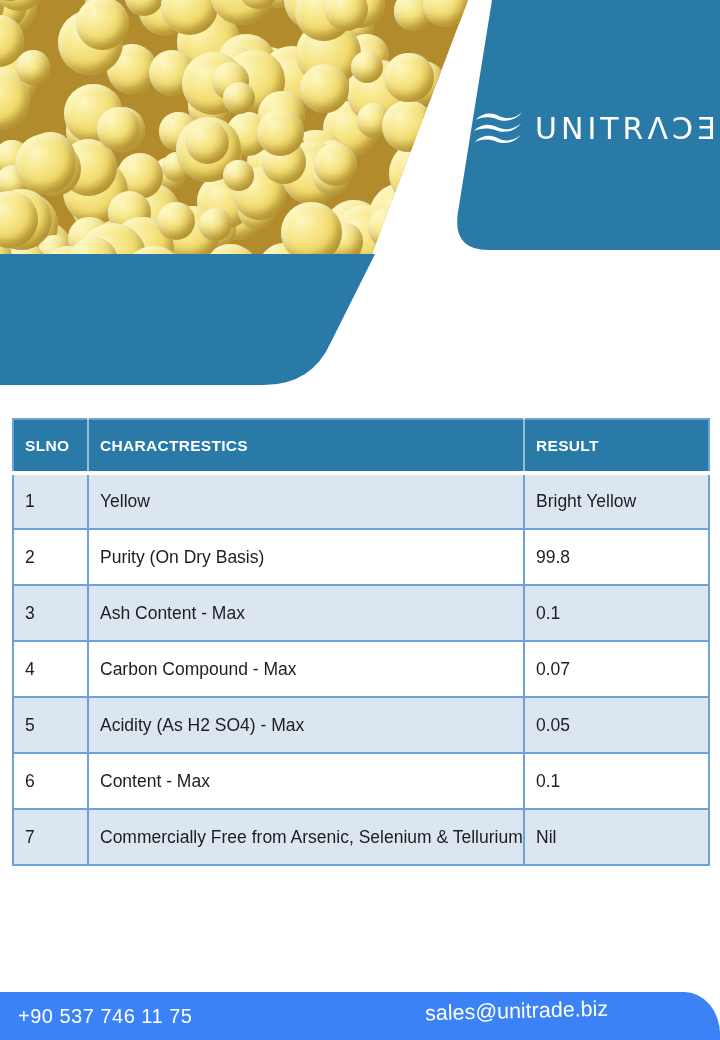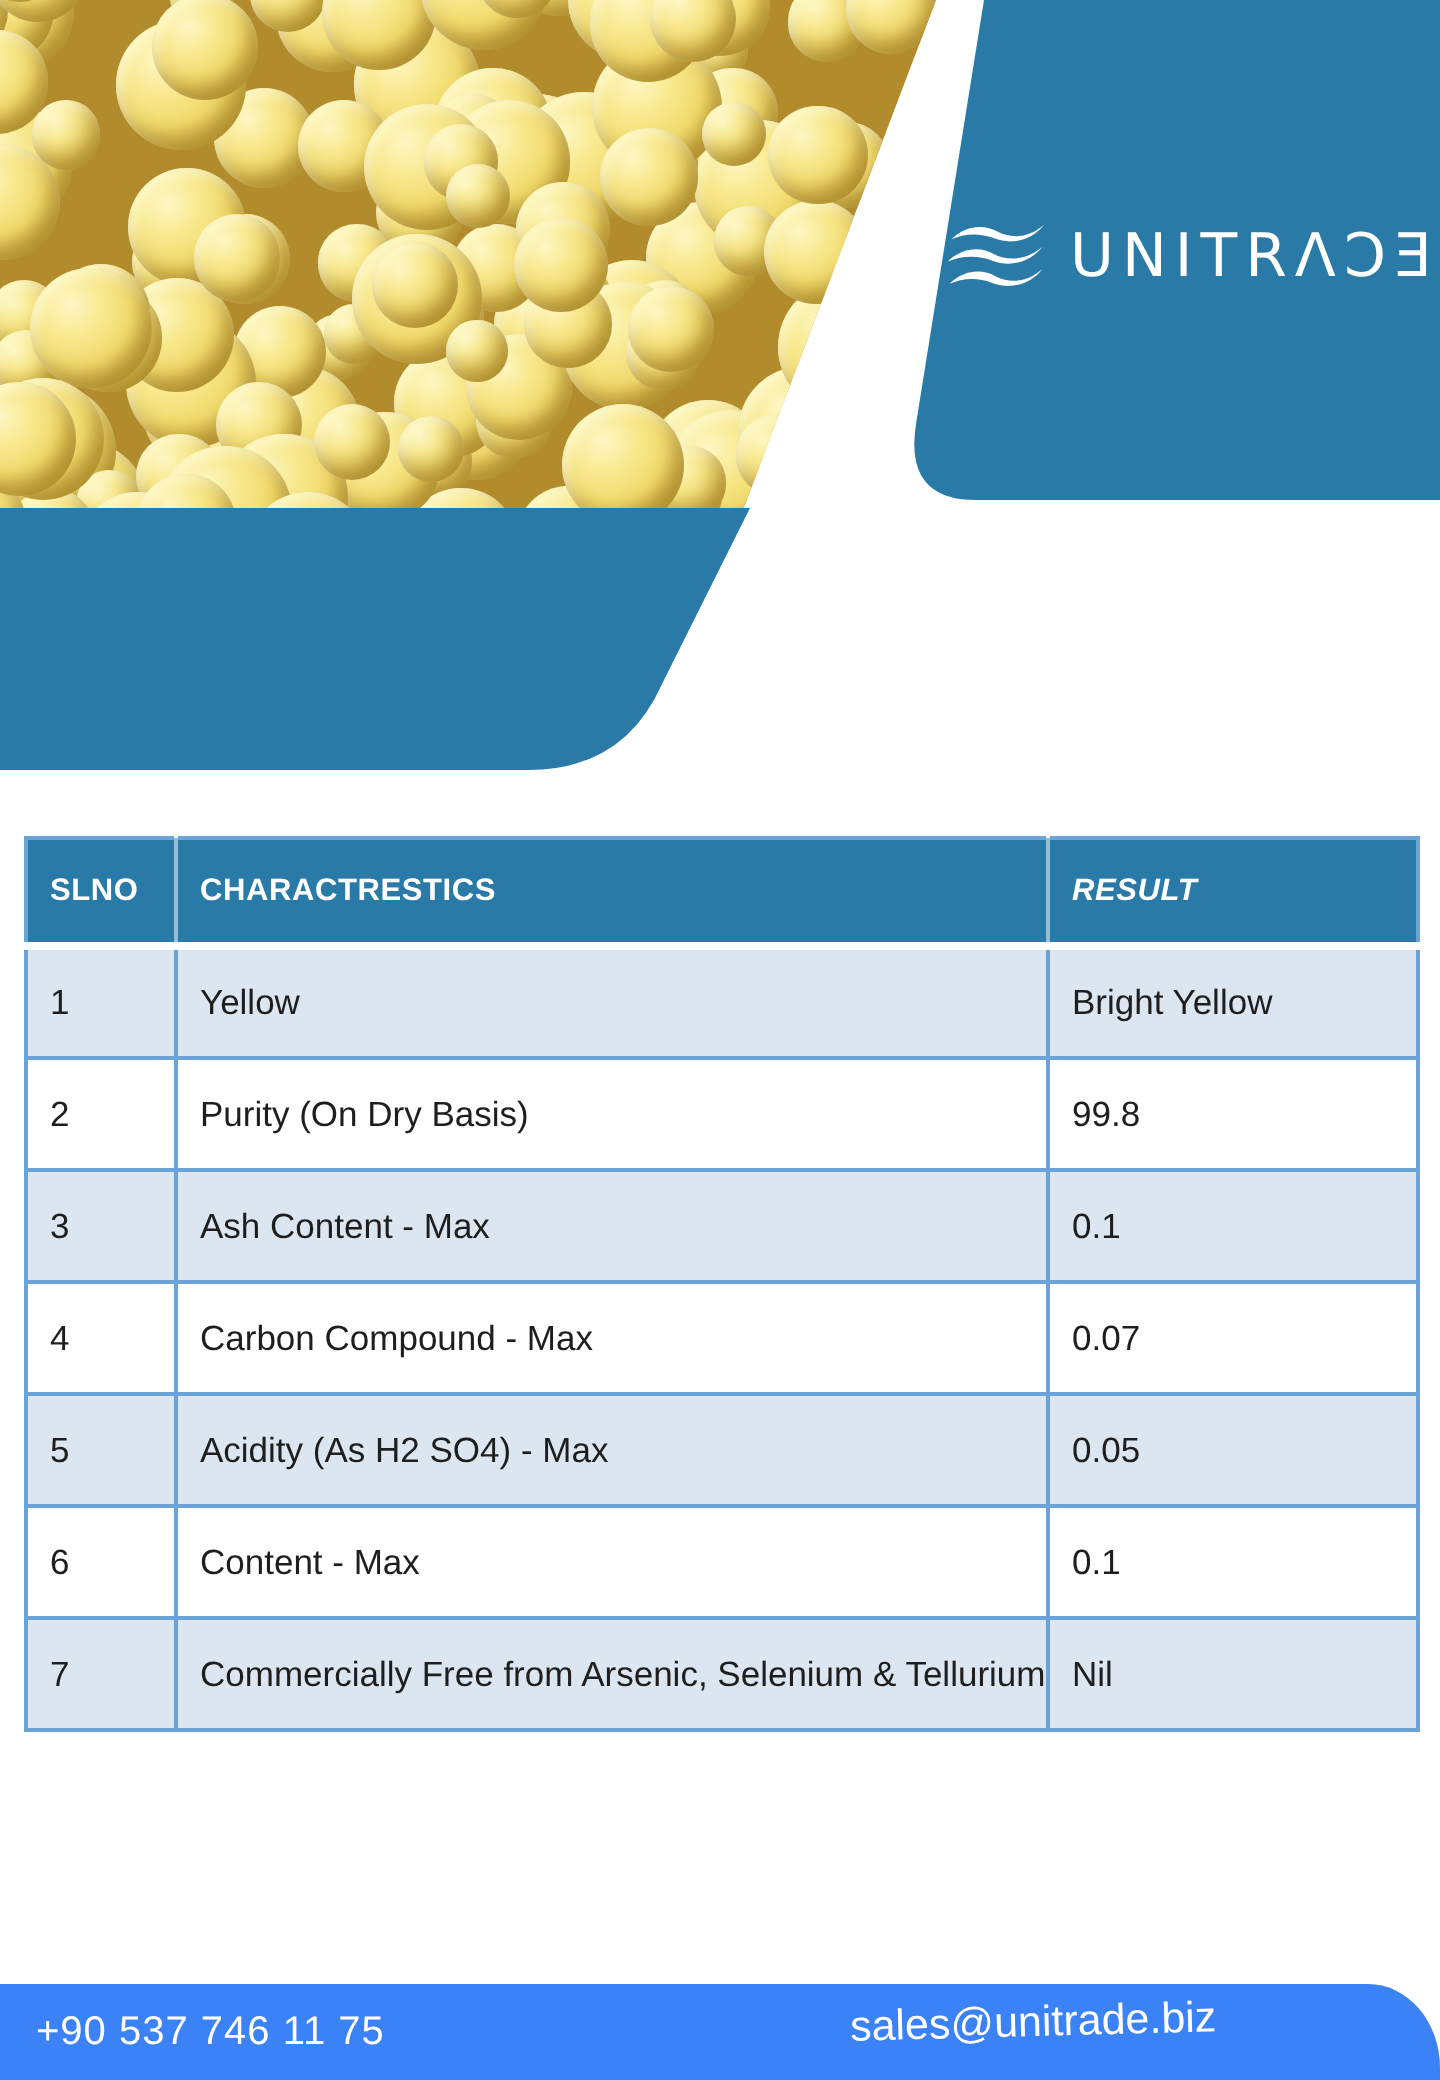--- a/index.html
+++ b/index.html
@@ -62,21 +62,21 @@
   col.c-slno   { width:75px; }
   col.c-char   { width:436px; }
   col.c-result { width:185px; }
   th {
     background:#2a7aa8; color:#ffffff; text-align:left;
     height:54px; padding-left:11px;
     font-size:15.5px; font-weight:700; letter-spacing:.3px;
     border-right:2px solid rgba(255,255,255,.5);
     border-bottom:4px solid #ffffff;
   }
-  th:last-child { border-right:none;font-style:italic; }
+  th:last-child { border-right:none; }
   td {
     height:56px; padding-left:11px; vertical-align:middle;
     color:#1e1e1e; font-size:17.5px; background:#ffffff;
     border:2px solid #6ba3d9;
   }
   tr.alt td { background:#dce6f1; }
 
   
   .footer {
     position:absolute; left:0; top:992px; width:720px; height:56px;

